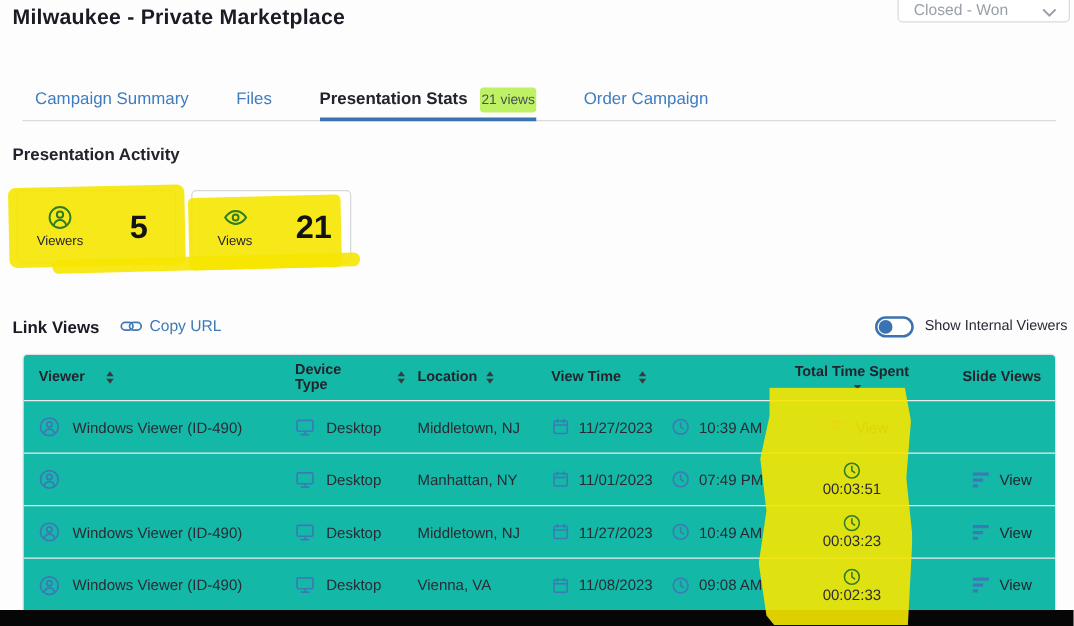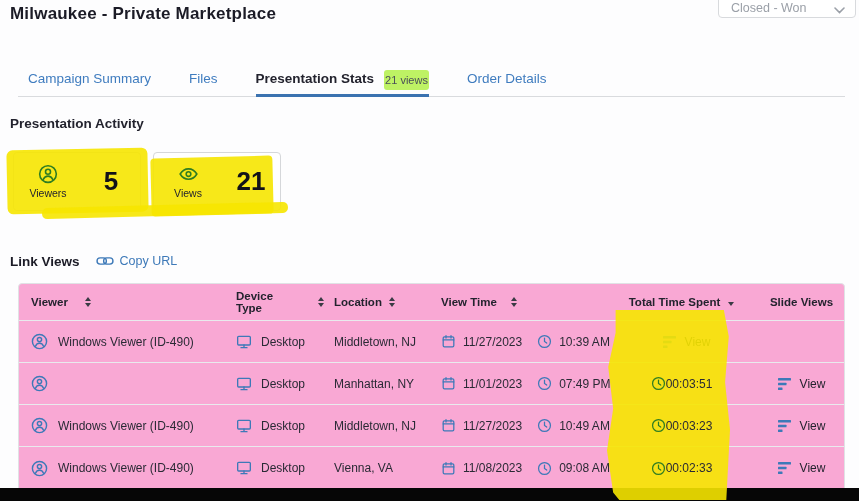--- a/index.html
+++ b/index.html
@@ -57,31 +57,31 @@
   .lv-heading { font-size:13.5px; font-weight:bold; color:#1b1b26; }
   .copy-url { margin-left:16px; display:flex; align-items:center; gap:6px; color:#3d79b8; font-size:12.5px; cursor:pointer; }
   .toggle-wrap { margin-left:auto; display:flex; align-items:center; gap:9px; }
   .toggle { width:31px; height:17px; border:2px solid #3b72b0; border-radius:10px; background:#fff; position:relative; cursor:pointer; }
   .toggle .knob { position:absolute; left:1px; top:1px; width:11px; height:11px; border-radius:50%; background:#3b72b0; }
   .toggle-label { font-size:11.5px; color:#2a2a35; }
 
   
   .table {
     left:18px; right:14px; top:283px;
-    border:1px solid #e0e2e5; border-radius:4px 4px 0 0; background:#f9a8d4;
+    border:1px solid #e0e2e5; border-radius:4px 4px 0 0; background:#14b8a6;
   }
   .tgrid { display:grid; grid-template-columns:205px 100px 105px 185px 135px 1fr; align-items:center; }
   .thead { height:37px; font-size:11.5px; font-weight:bold; color:#23232e; border-bottom:1px solid #e9eaed; }
   .trow  { height:42px; font-size:12px; color:#2a2a35; border-bottom:1px solid #e9eaed; }
   .trow:last-child { border-bottom:none; }
   .c1 { padding-left:12px; display:flex; align-items:center; gap:10px; }
   .c2 { padding-left:12px; display:flex; align-items:center; gap:9px; }
   .c3 { padding-left:10px; }
   .c4 { padding-left:12px; display:flex; align-items:center; gap:7px; }
-  .c5 { display:flex; align-items:center; justify-content:center; gap:0; }
+  .c5 { display:flex; align-items:center; justify-content:center; gap:0;flex-direction:column; }
   .c6 { display:flex; align-items:center; justify-content:center; gap:8px; padding-left:10px; }
   .th { display:flex; align-items:center; }
   .sort { display:inline-flex; flex-direction:column; gap:2px; margin-left:7px; cursor:pointer; }
   .tri-up   { width:0; height:0; border-left:3.5px solid transparent; border-right:3.5px solid transparent; border-bottom:4px solid #3a3a44; }
   .tri-down { width:0; height:0; border-left:3.5px solid transparent; border-right:3.5px solid transparent; border-top:4px solid #3a3a44; }
   .sort-desc { margin-left:8px; margin-top:4px; cursor:pointer; }
   .timegap { margin-left:8px; }
   .view-link { cursor:pointer; color:#23232e; }
 
   
@@ -112,21 +112,21 @@
   </span>
 </div>
 
 <div class="abs tabbar">
   <div class="tab">Campaign Summary</div>
   <div class="tab">Files</div>
   <div class="tab-group-active">
     <span class="tab-label">Presentation Stats</span>
     <span class="badge">21 views</span>
   </div>
-  <div class="tab">Order Details</div>
+  <div class="tab">Order Campaign</div>
 </div>
 
 <div class="abs section-heading">Presentation Activity</div>
 
 <div class="abs cards">
   <div class="card">
     <div class="card-left lift">
       <span>
         <svg width="20" height="20" viewBox="0 0 24 24" fill="none" stroke="#2f7d21" stroke-width="1.9">
           <circle cx="12" cy="12" r="10"></circle>
@@ -157,20 +157,26 @@
   <span class="lv-heading">Link Views</span>
   <span class="copy-url">
     <span>
       <svg width="18" height="14" viewBox="0 0 26 16" fill="none" stroke="#3d79b8" stroke-width="2">
         <rect x="1.5" y="3.5" width="13.5" height="9" rx="4.5"></rect>
         <rect x="11" y="3.5" width="13.5" height="9" rx="4.5"></rect>
       </svg>
     </span>
     <span>Copy URL</span>
   </span>
+  <span class="toggle-wrap">
+    <span class="toggle">
+        <span class="knob"></span>
+      </span>
+    <span class="toggle-label">Show Internal Viewers</span>
+  </span>
 </div>
 
 <div class="abs table">
   <div class="tgrid thead">
     <div class="c1 th">
       <span>Viewer</span>
       <span class="sort">
           <span class="tri-up"></span>
           <span class="tri-down"></span>
         </span>

